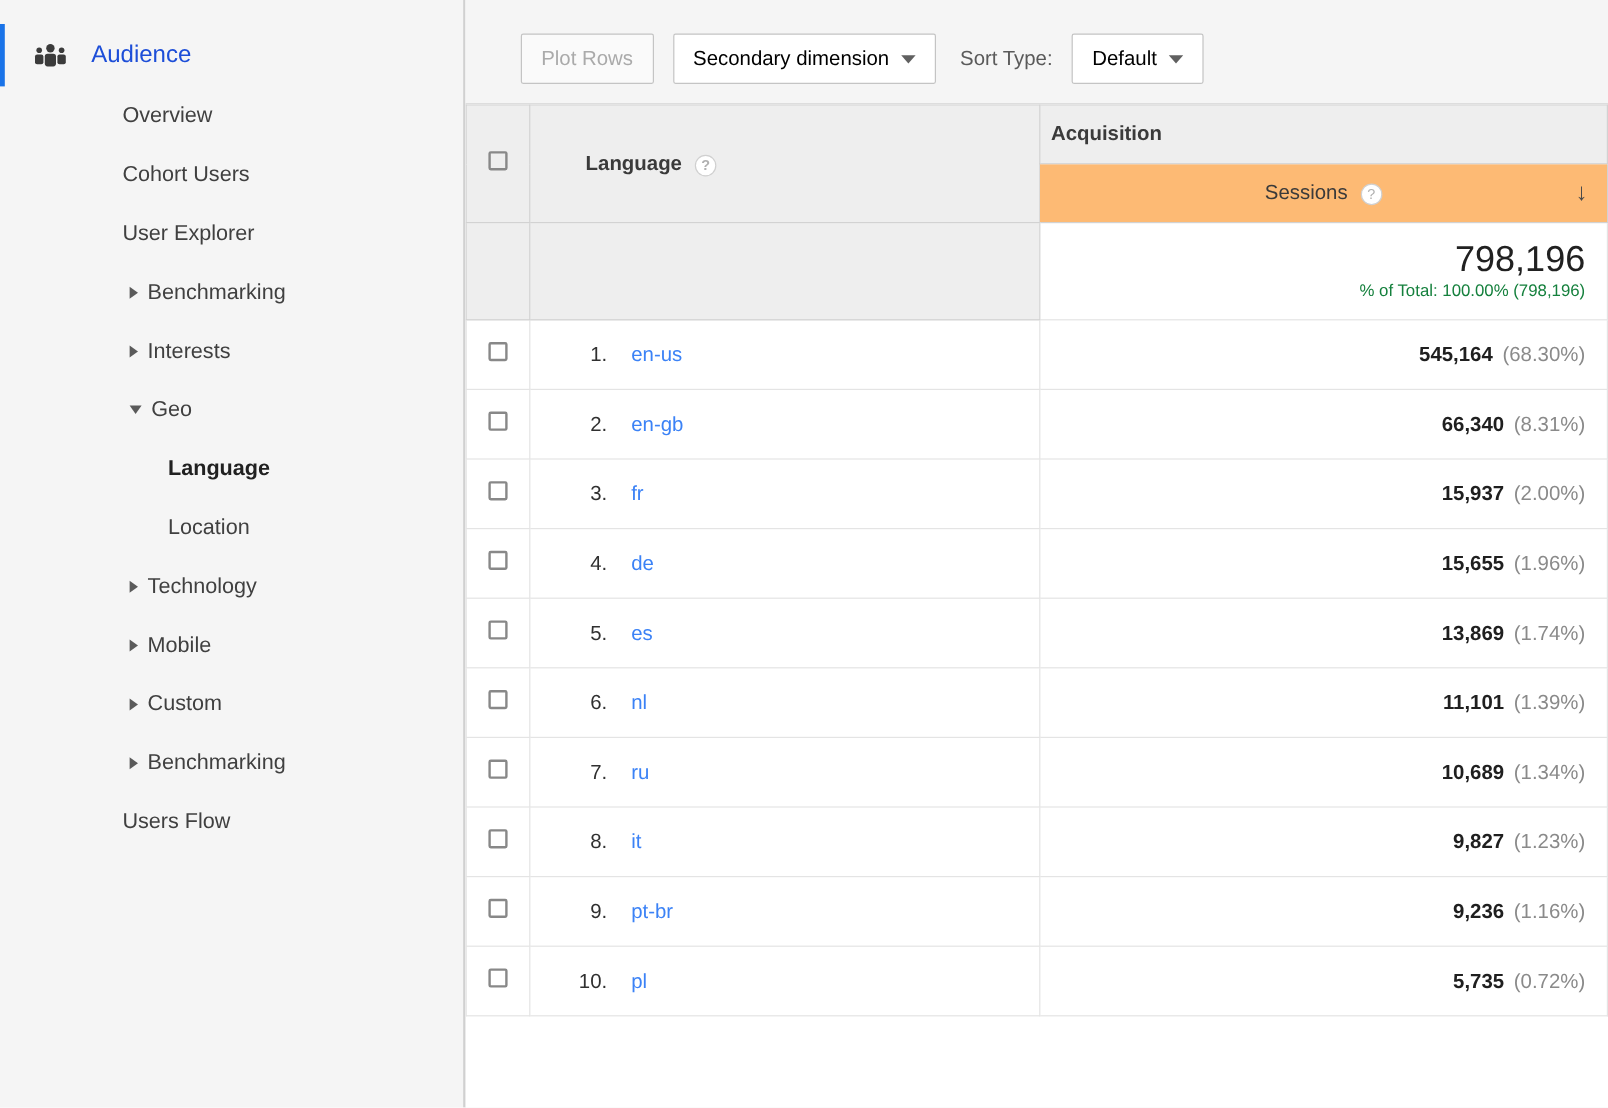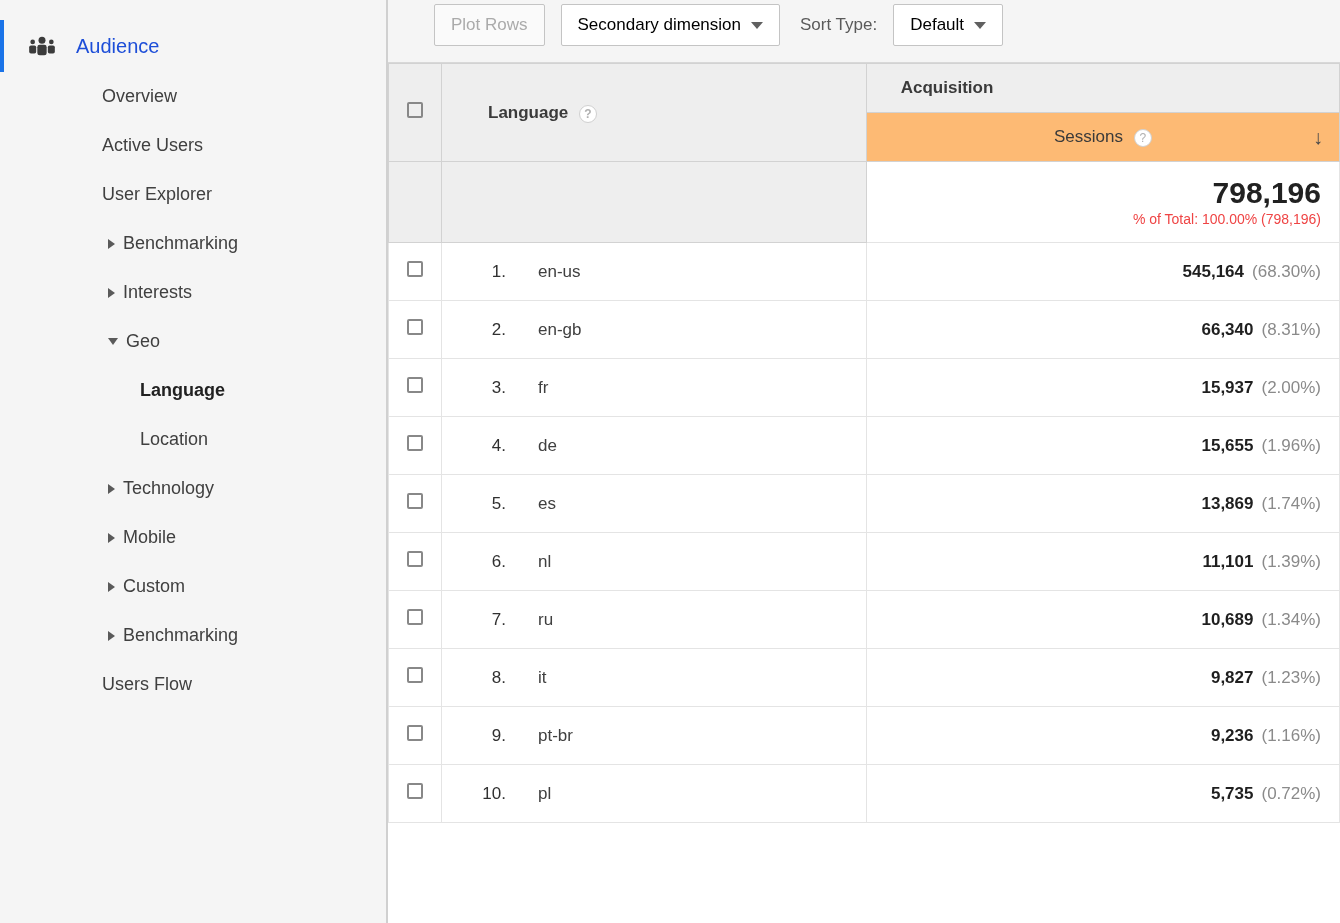--- a/index.html
+++ b/index.html
@@ -70,21 +70,21 @@
 .main {
   flex: 1;
   background: #fff;
   height: 100%;
   display: flex;
   flex-direction: column;
 }
 .toolbar {
   background: #f5f5f5;
   border-bottom: 1px solid #d8d8d8;
-  padding: 4px 20px 16px 46px;
+  padding: 28px 20px 16px 46px;
   display: flex;
   align-items: center;
   gap: 16px;
 }
 .btn {
   padding: 10px 16px;
   font-size: 17px;
   border: 1px solid #c4c4c4;
   background: #fff;
   border-radius: 2px;
@@ -110,21 +110,21 @@
 .hdr1 td, .hdr1 th {
   background: #eeeeee;
   border: 1px solid #d2d2d2;
   font-size: 17px;
   color: #3a3a3a;
   text-align: left;
   vertical-align: middle;
 }
 .hdr1 .chk-col { width: 44px; text-align: center; }
 .hdr1 .lang-col { padding: 30px 46px; font-weight: bold; }
-.hdr1 .acq-cell { padding: 14px 34px; }
+.hdr1 .acq-cell { padding: 14px 9px; }
 .hdr2 th {
   background: #fdba74;
   border: 1px solid #d2d2d2;
   padding: 14px 18px;
   color: #3a3a3a;
   font-size: 17px;
   font-weight: normal;
 }
 .hdr2 .sessions-cell { text-align: center; position: relative; }
 .arrow-down {
@@ -147,37 +147,37 @@
   text-align: center;
   margin-left: 6px;
 }
 .summary-row td {
   background: #fff;
   border: 1px solid #e4e4e4;
   padding: 14px 18px;
 }
 .summary-row .first-cells { background: #eeeeee; border-color: #d2d2d2; }
 .summary-sessions { text-align: right; }
-.summary-big { font-size: 30px; color: #212121; font-weight: 700; display: block; }
-.summary-sub { color: #ef4444; font-size: 14px; }
+.summary-big { font-size: 30px; color: #212121; font-weight: 400; display: block; }
+.summary-sub { color: #15803d; font-size: 14px; }
 .data-row td {
   border: 1px solid #e4e4e4;
   padding: 18px 18px;
   font-size: 17px;
   vertical-align: middle;
 }
 .data-row .chkcell { text-align: center; width: 44px; }
 .chkbox {
   width: 16px; height: 16px;
   border: 2px solid #888;
   border-radius: 2px;
   display: inline-block;
 }
 .rank { display: inline-block; width: 38px; text-align: right; margin-left: 8px; color: #303030; }
-.lang-link { color: #404040; margin-left: 32px; cursor: pointer; }
+.lang-link { color: #3b82f6; margin-left: 20px; cursor: pointer; }
 .sess-val { text-align: right; white-space: nowrap; }
 .sess-num { font-weight: bold; color: #1f1f1f; }
 .sess-pct { color: #8a8a8a; margin-left: 8px; }
 </style>
 </head>
 <body>
 
 <nav class="sidebar">
   <div class="sidebar-section">
     <span class="audience-icon">
@@ -189,21 +189,21 @@
             <rect x="1" y="9.5" width="6" height="7" rx="1.5"></rect>
             <circle cx="20" cy="6.5" r="2"></circle>
             <rect x="17" y="9.5" width="6" height="7" rx="1.5"></rect>
           </g>
         </svg>
     </span>
     <span>Audience</span>
   </div>
 
   <div class="sidebar-item"><span>Overview</span></div>
-  <div class="sidebar-item"><span>Active Users</span></div>
+  <div class="sidebar-item"><span>Cohort Users</span></div>
   <div class="sidebar-item"><span>User Explorer</span></div>
 
   <div class="sidebar-item-exp">
       <span class="sidebar-chevron chev-right"></span>
       <span>Benchmarking</span>
     </div>
   <div class="sidebar-item-exp">
       <span class="sidebar-chevron chev-right"></span>
       <span>Interests</span>
     </div>

